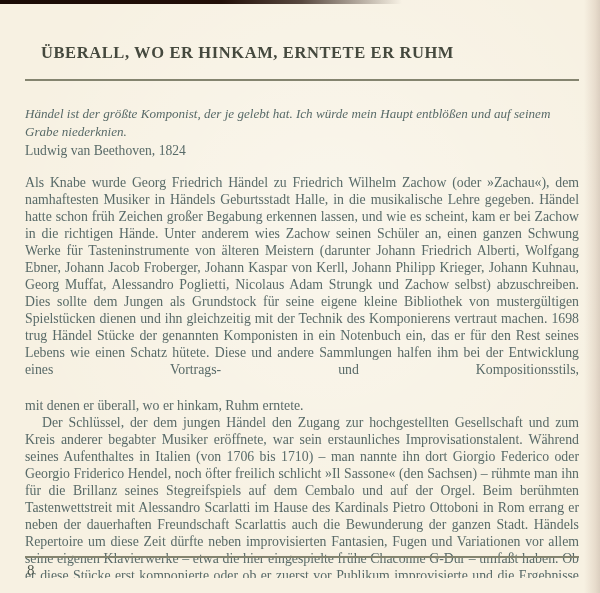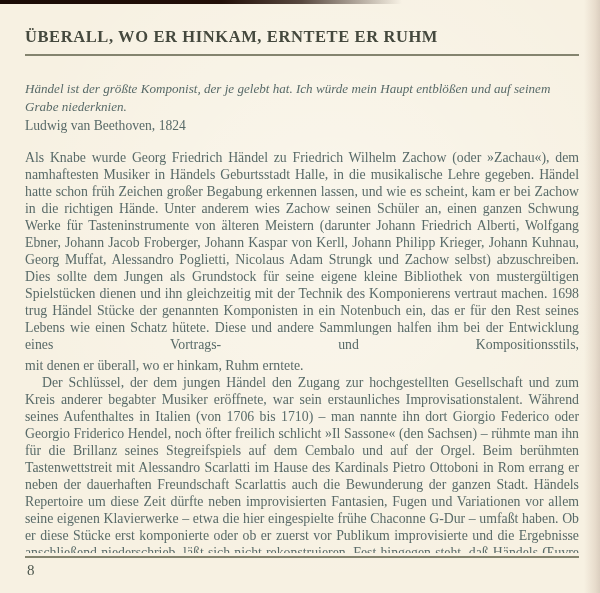--- a/index.html
+++ b/index.html
@@ -30,21 +30,21 @@
   }
   .edge-shadow{
     position:absolute;top:0;right:0;bottom:0;width:16px;
     background:linear-gradient(to right, rgba(150,110,90,0) 0%, rgba(150,110,90,0.16) 70%, rgba(120,85,70,0.22) 100%);
     pointer-events:none;
   }
   .header-block{
     padding:26px 21px 0 25px;
   }
   .page-title{
-    margin:0;
+    margin:16px;
     font-size:16.5px;line-height:21px;font-weight:bold;
     letter-spacing:0.6px;
     color:var(--header-text);
   }
   .header-rule{
     margin-top:7px;height:0;
     border-bottom:2px solid var(--rule);
   }
   .columns{
     margin:23px 21px 0 25px;
@@ -68,21 +68,21 @@
   .body-par{
     margin:0;
     font-size:13.8px;line-height:17px;
     text-align:justify;
     text-justify:inter-word;
   }
   .left-par{
     margin-top:15px;
     text-align-last:justify;
   }
-  .cont-par{margin-top:4px;}
+  .cont-par{margin-top:19px;}
   .indent-par{text-indent:17px;}
   .footer-rule{
     position:absolute;left:25px;right:21px;top:556px;height:0;
     border-top:2px solid var(--rule);
   }
   .page-number{
     position:absolute;left:27px;top:561px;
     font-size:15px;line-height:18px;
     color:var(--page-number);
   }

